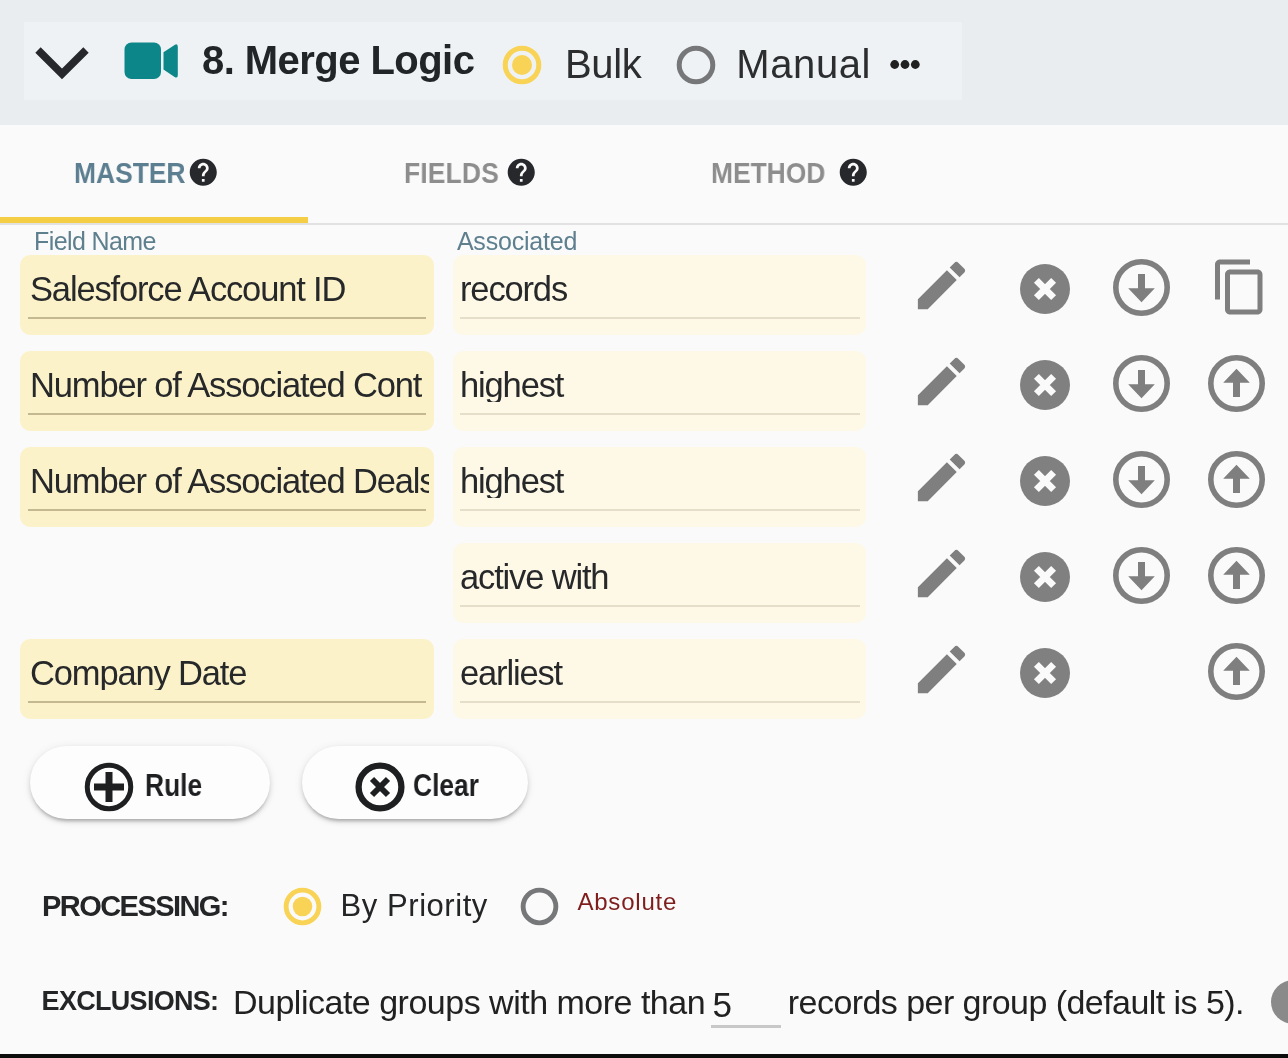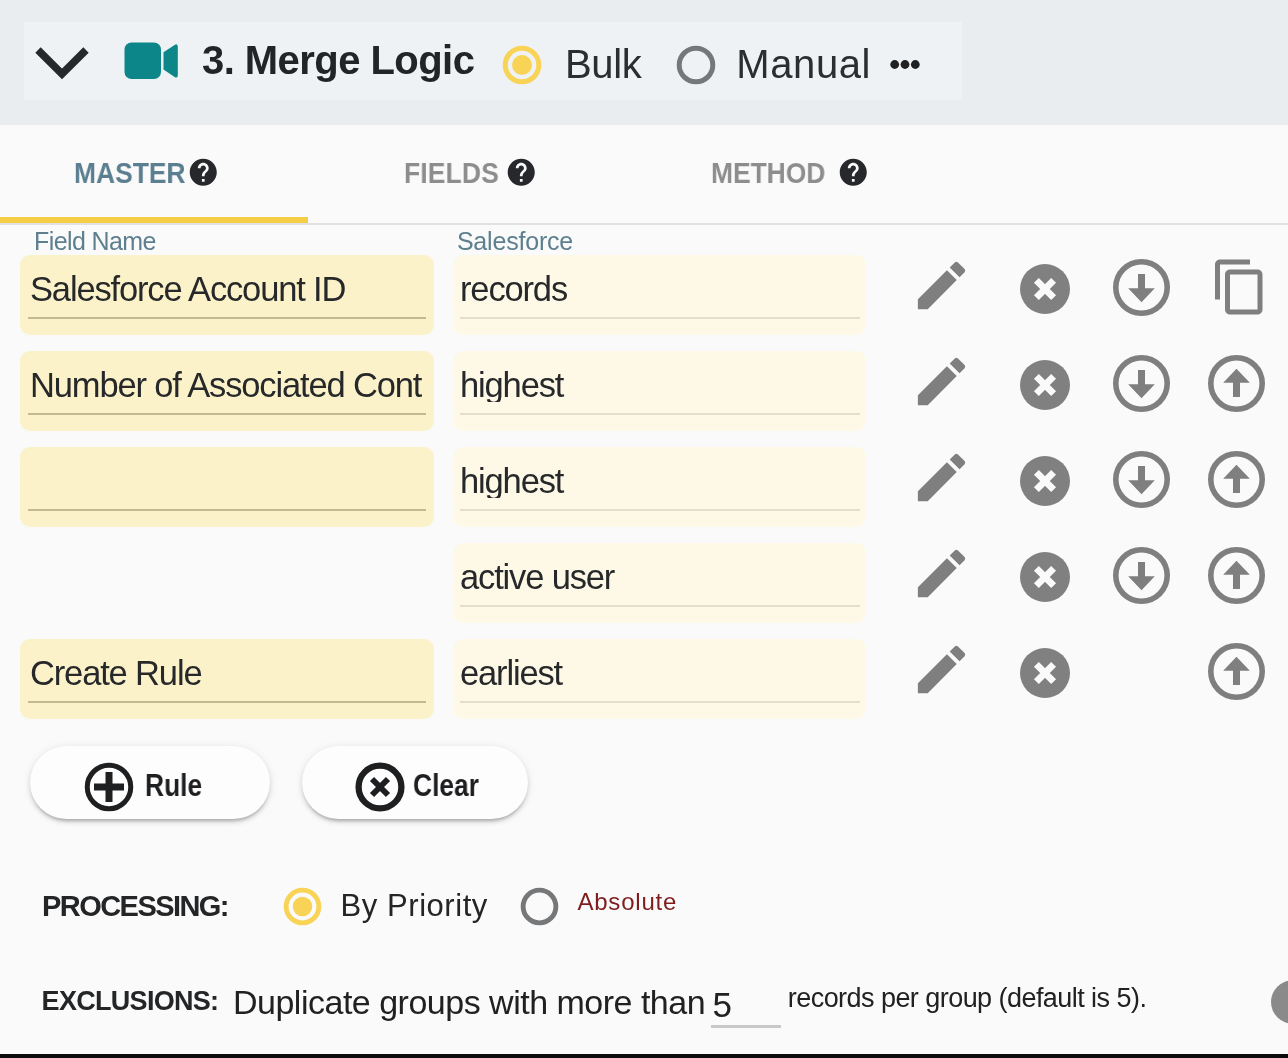--- a/index.html
+++ b/index.html
@@ -77,21 +77,21 @@
   #processing-label{left:42px;top:892px;font-size:29px;font-weight:700;color:#242527;letter-spacing:-1.55px;line-height:1;}
   #processing-radio1{left:283px;top:887px;}
   #processing-radio2{left:520px;top:887px;}
   #byPriority-label{left:340.6px;top:890.3px;font-size:31px;color:#242527;letter-spacing:0.55px;line-height:1;}
   #absolute-label{left:577.4px;top:890px;font-size:24px;color:#7f1d1d;letter-spacing:0.8px;line-height:1;}
   
   #exclusions-label{left:41.6px;top:987.6px;font-size:27px;font-weight:700;color:#242527;letter-spacing:-0.7px;line-height:1;}
   #exclusions-before{left:233px;top:985px;font-size:34px;color:#212121;letter-spacing:-0.5px;line-height:1;}
   #exclusions-value{left:712.5px;top:987px;font-size:35px;color:#212121;line-height:1;}
   #exclusions-underline{left:710.5px;top:1025px;width:70px;height:2.5px;background:#c8c8c8;}
-  #exclusions-after{left:787.8px;top:985px;font-size:27px;color:#212121;letter-spacing:-0.55px;line-height:1;}
+  #exclusions-after{left:787.8px;top:985px;font-size:34px;color:#212121;letter-spacing:-0.55px;line-height:1;}
   
   #chat-bubble{left:1271px;top:980px;width:45px;height:44px;border-radius:50%;background:#8a8a8a;}
   #bottom-band{left:0;top:1054px;width:1288px;height:4px;background:#0c0c0c;}
 </style>
 </head>
 <body>
 
 <svg width="0" height="0" style="position:absolute">
   <defs>
     <g id="def-pencil">
@@ -112,21 +112,21 @@
 </svg>
 
 <div class="abs" id="section-header">
   <svg class="abs" id="chevron" width="56" height="36" viewBox="0 0 56 36">
     <path d="M4 4 L28 28 L52 4" fill="none" stroke="#26282b" stroke-width="7.6" stroke-linecap="butt" stroke-linejoin="miter"></path>
   </svg>
   <svg class="abs" id="videocam" width="56" height="38" viewBox="0 0 56 38">
     <rect x="0.5" y="0.5" width="36.5" height="36.5" rx="7" fill="#0d8689"></rect>
     <path d="M39.5 10.2 L50.6 2.9 Q53.8 1.2 53.8 4.9 V32.9 Q53.8 36.6 50.6 34.9 L39.5 27.5 Z" fill="#0d8689"></path>
   </svg>
-  <div class="abs" id="section-title">3. Merge Logic</div>
+  <div class="abs" id="section-title">8. Merge Logic</div>
 
   <svg class="abs hdr-radio" id="bulk-radio" width="40" height="40" viewBox="0 0 40 40">
     <circle cx="20" cy="20" r="16.8" fill="none" stroke="#f8d355" stroke-width="5"></circle>
     <circle cx="20" cy="20" r="10" fill="#f8d355"></circle>
   </svg>
   <div class="abs hdr-radio-label" id="bulk-label">Bulk</div>
 
   <svg class="abs hdr-radio" id="manual-radio" width="40" height="40" viewBox="0 0 40 40">
     <circle cx="20" cy="20" r="16.8" fill="none" stroke="#767779" stroke-width="5"></circle>
   </svg>
@@ -153,21 +153,21 @@
     <path fill="#26282b" d="M12 2C6.48 2 2 6.48 2 12s4.48 10 10 10 10-4.48 10-10S17.52 2 12 2zm1 17h-2v-2h2v2zm2.07-7.75l-.9.92C13.45 12.9 13 13.5 13 15h-2v-.5c0-1.1.45-2.1 1.17-2.83l1.24-1.26c.37-.36.59-.86.59-1.41 0-1.1-.9-2-2-2s-2 .9-2 2H8c0-2.21 1.79-4 4-4s4 1.79 4 4c0 .88-.36 1.68-.93 2.25z"></path>
   </svg>
 <span class="tab-label" id="tab-method-label">METHOD</span>
 <svg class="help-icon" id="tab-method-help" width="32.5" height="32.5" viewBox="0 0 24 24">
     <path fill="#26282b" d="M12 2C6.48 2 2 6.48 2 12s4.48 10 10 10 10-4.48 10-10S17.52 2 12 2zm1 17h-2v-2h2v2zm2.07-7.75l-.9.92C13.45 12.9 13 13.5 13 15h-2v-.5c0-1.1.45-2.1 1.17-2.83l1.24-1.26c.37-.36.59-.86.59-1.41 0-1.1-.9-2-2-2s-2 .9-2 2H8c0-2.21 1.79-4 4-4s4 1.79 4 4c0 .88-.36 1.68-.93 2.25z"></path>
   </svg>
 <div class="abs" id="tab-underline"></div>
 <div class="abs" id="tab-border"></div>
 
 <div class="abs col-label" id="field-col-label">Field Name</div>
-<div class="abs col-label" id="condition-col-label">Salesforce</div>
+<div class="abs col-label" id="condition-col-label">Associated</div>
 
 <div id="rows-container">
   <div class="rule-row" style="top: 255px;">
     <div class="field-input">
       <div class="input-text">Salesforce Account ID</div>
       <div class="field-underline"></div>
     </div>
     <div class="condition-input">
       <div class="input-text">records</div>
       <div class="cond-underline"></div>
@@ -206,20 +206,21 @@
       <use href="#def-arrowcircle" fill="#7f7f7f" stroke="#7f7f7f"></use>
     </svg>
     <svg class="icon-btn icon-up" width="57" height="57" viewBox="0 0 57 57" style="transform:rotate(180deg)">
       <use href="#def-arrowcircle" fill="#7f7f7f" stroke="#7f7f7f"></use>
     </svg>
 
   </div>
 
   <div class="rule-row" style="top: 447px;">
     <div class="field-input">
+      <div class="input-text">Number of Associated Deals</div>
       <div class="field-underline"></div>
     </div>
     <div class="condition-input">
       <div class="input-text">highest</div>
       <div class="cond-underline"></div>
     </div>
     <svg class="icon-btn icon-edit" width="63" height="63" viewBox="0 0 24 24">
       <use href="#def-pencil" fill="#7f7f7f"></use>
     </svg>
     <svg class="icon-btn icon-remove" width="50" height="50" viewBox="0 0 50 50">
@@ -229,41 +230,41 @@
       <use href="#def-arrowcircle" fill="#7f7f7f" stroke="#7f7f7f"></use>
     </svg>
     <svg class="icon-btn icon-up" width="57" height="57" viewBox="0 0 57 57" style="transform:rotate(180deg)">
       <use href="#def-arrowcircle" fill="#7f7f7f" stroke="#7f7f7f"></use>
     </svg>
 
   </div>
 
   <div class="rule-row" style="top: 543px;">
     <div class="condition-input">
-      <div class="input-text">active user</div>
+      <div class="input-text">active with</div>
       <div class="cond-underline"></div>
     </div>
     <svg class="icon-btn icon-edit" width="63" height="63" viewBox="0 0 24 24">
       <use href="#def-pencil" fill="#7f7f7f"></use>
     </svg>
     <svg class="icon-btn icon-remove" width="50" height="50" viewBox="0 0 50 50">
       <use href="#def-xcircle" fill="#808080"></use>
     </svg>
     <svg class="icon-btn icon-down" width="57" height="57" viewBox="0 0 57 57">
       <use href="#def-arrowcircle" fill="#7f7f7f" stroke="#7f7f7f"></use>
     </svg>
     <svg class="icon-btn icon-up" width="57" height="57" viewBox="0 0 57 57" style="transform:rotate(180deg)">
       <use href="#def-arrowcircle" fill="#7f7f7f" stroke="#7f7f7f"></use>
     </svg>
 
   </div>
 
   <div class="rule-row" style="top: 639px;">
     <div class="field-input">
-      <div class="input-text">Create Rule</div>
+      <div class="input-text">Company Date</div>
       <div class="field-underline"></div>
     </div>
     <div class="condition-input">
       <div class="input-text">earliest</div>
       <div class="cond-underline"></div>
     </div>
     <svg class="icon-btn icon-edit" width="63" height="63" viewBox="0 0 24 24">
       <use href="#def-pencil" fill="#7f7f7f"></use>
     </svg>
     <svg class="icon-btn icon-remove" width="50" height="50" viewBox="0 0 50 50">

